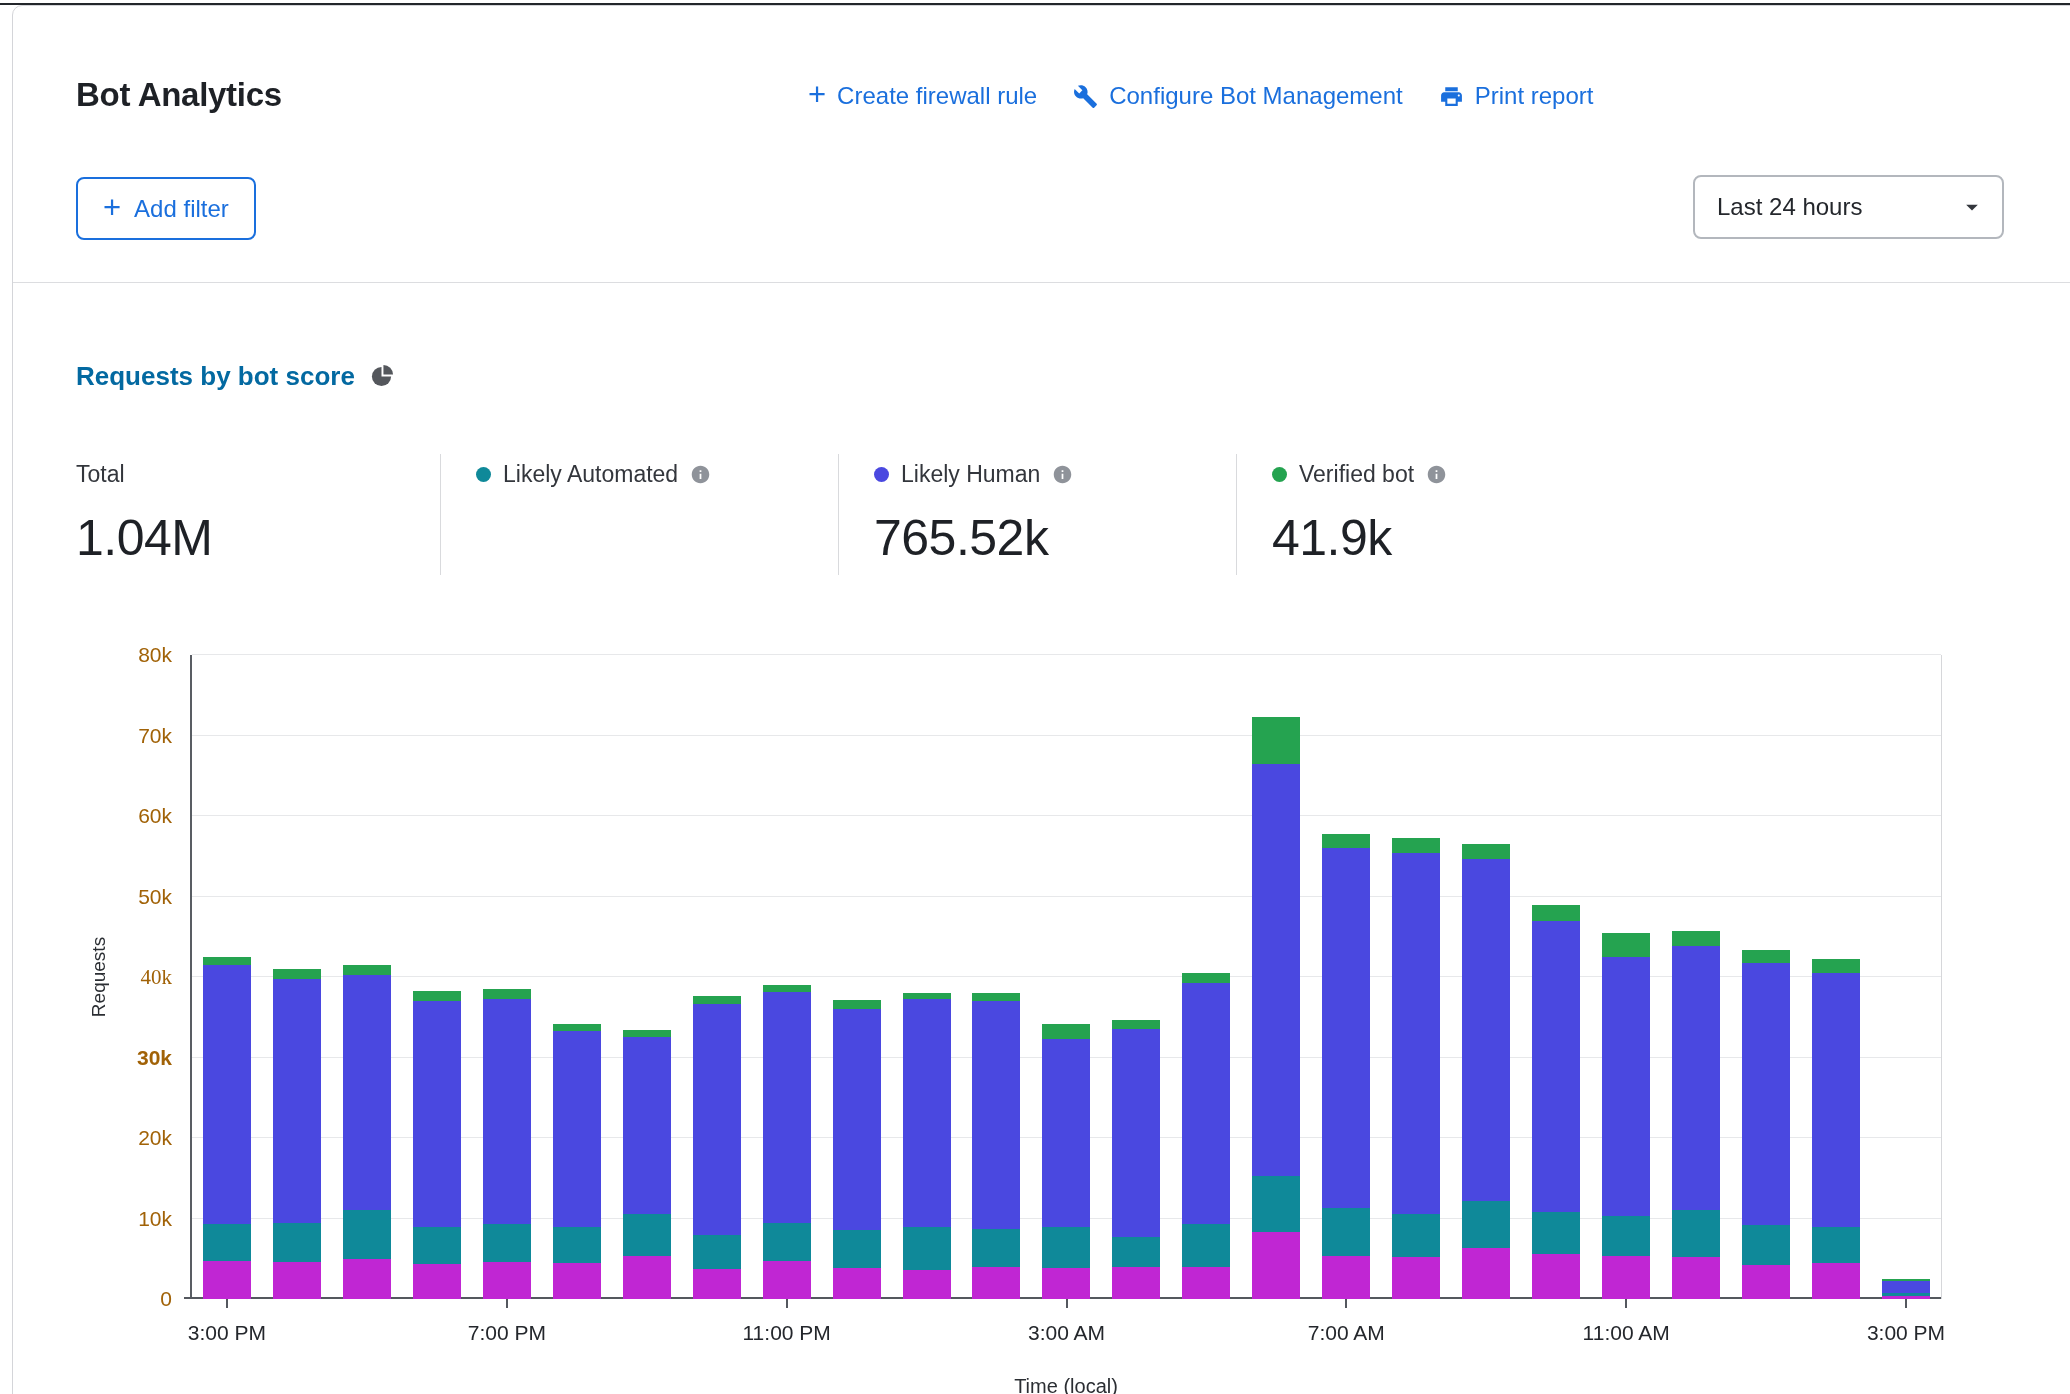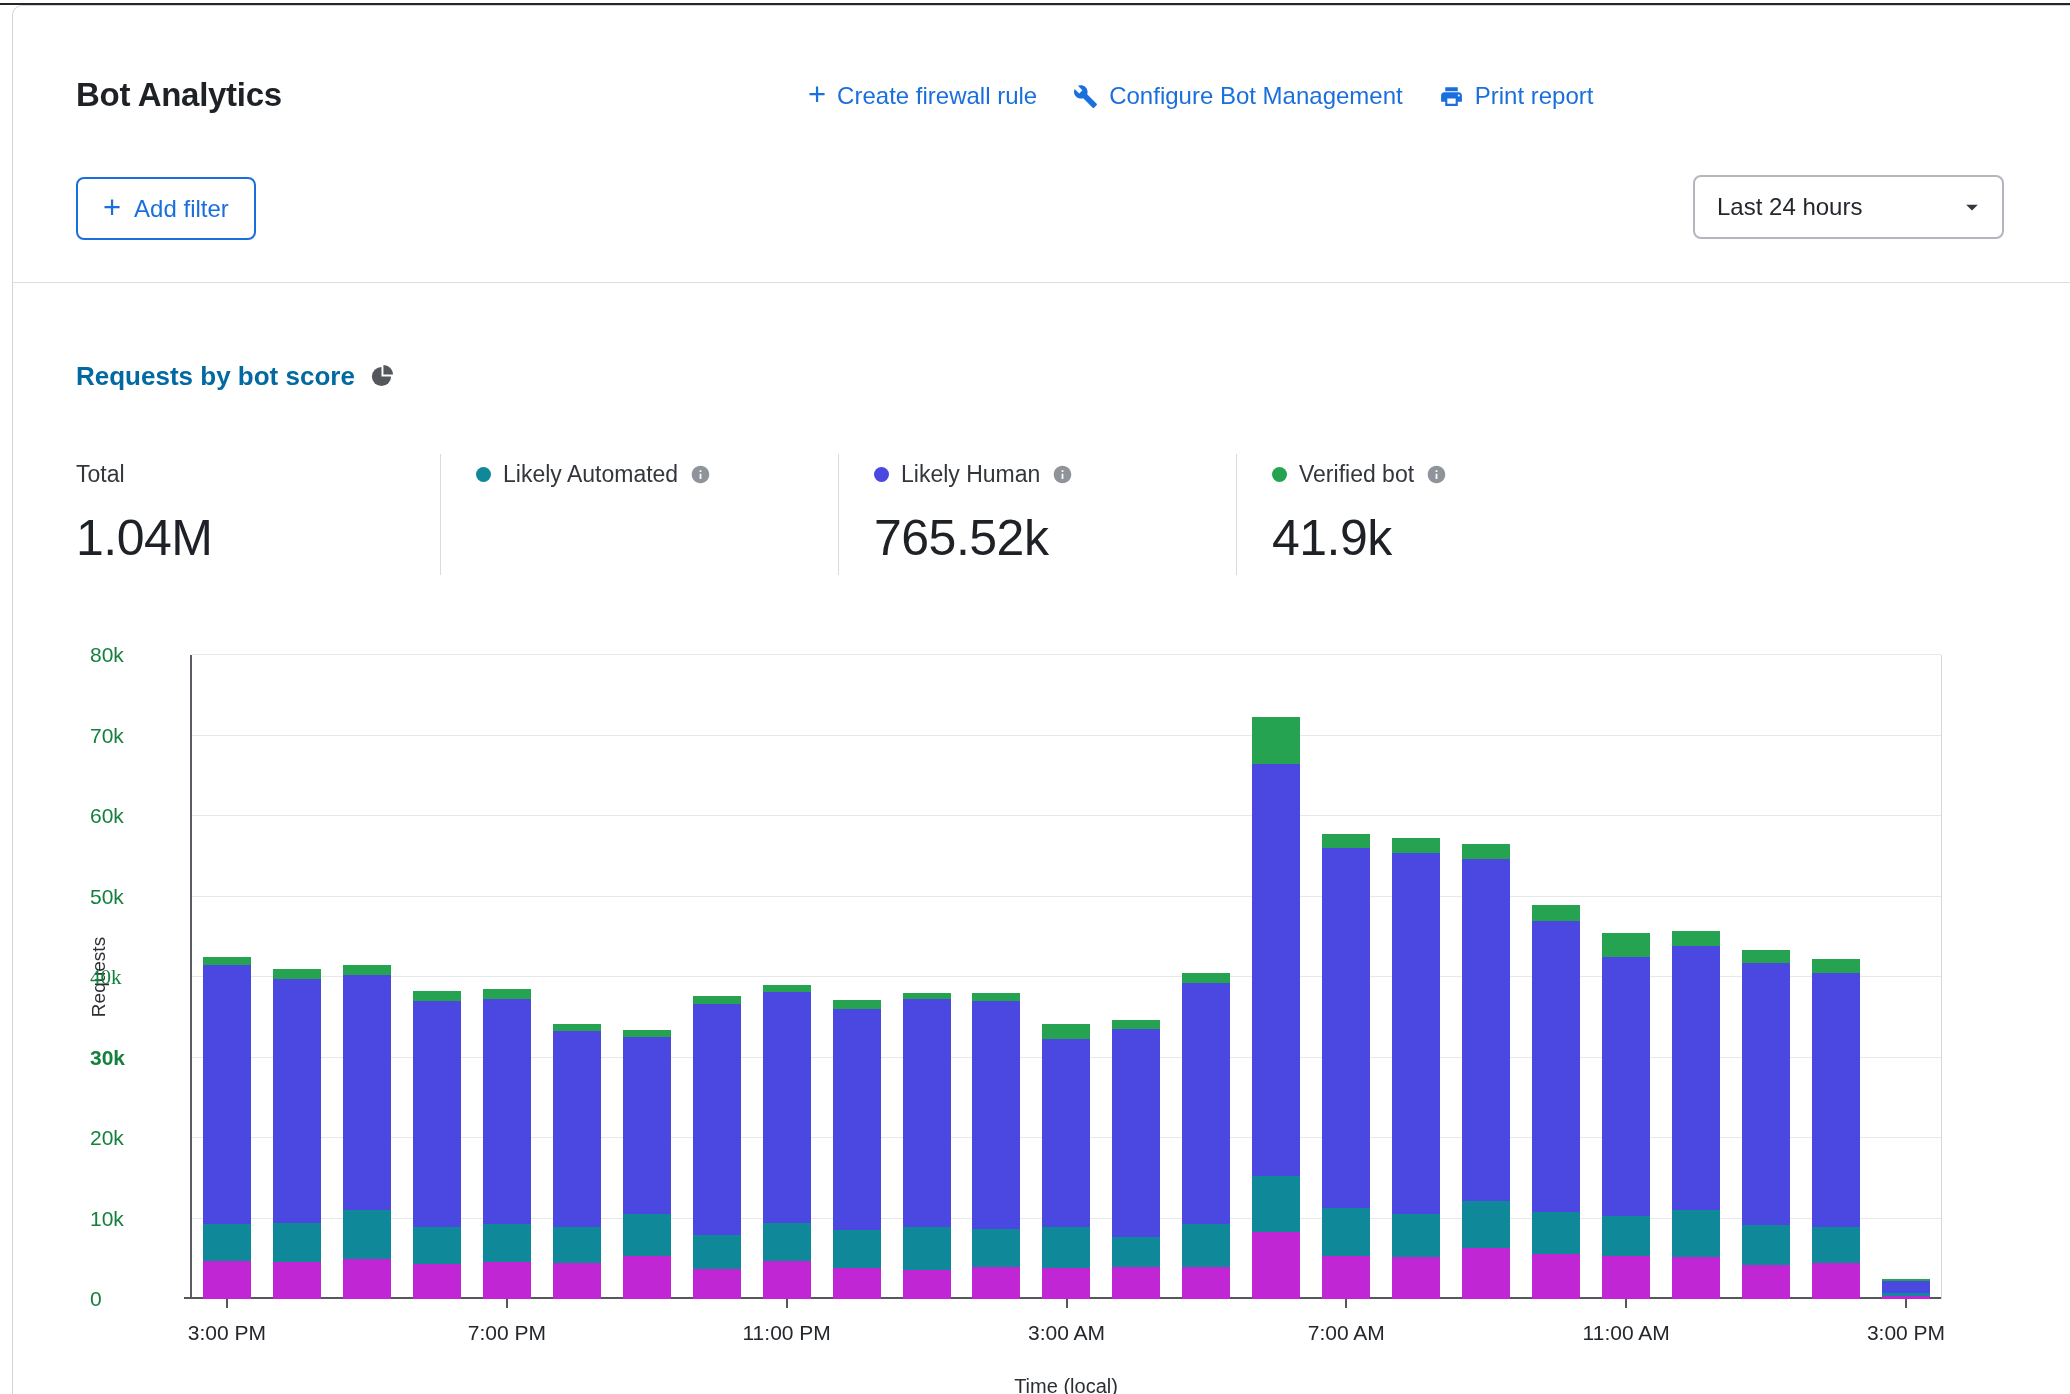--- a/index.html
+++ b/index.html
@@ -49,21 +49,21 @@
   .stat-value { margin-top:21px; font-size:50px; font-weight:400; color:#1e2126; letter-spacing:-0.5px; }
   .info-icon { display:block; }
   
   .chart-wrap { position:relative; margin-top:56px; height:800px; }
   .plot {
     position:absolute; left:177px; top:24px; width:1752px; height:644px;
     border-left:2px solid #595d63; border-right:1px solid #d6d7da;
   }
   .gridline { position:absolute; left:0; right:0; height:0; border-top:1px solid #e7e8ea; }
   .gridline.baseline { border-top:2px solid #54585e; left:-8px; }
-  .ytick { position:absolute; left:-102px; width:82px; transform:translateY(50%); font-size:21px; color:#15803d; }
+  .ytick { position:absolute; left:-102px; width:82px; text-align:right; transform:translateY(50%); font-size:21px; color:#a16207; }
   .bars { position:absolute; left:0; top:0; width:100%; height:100%; display:flex; align-items:flex-end; }
   .slot { flex:1 1 0; display:flex; justify-content:center; }
   .bar { width:48px; display:flex; flex-direction:column-reverse; }
   .seg { width:100%; }
   .xtick { position:absolute; bottom:-46px; transform:translateX(-50%); font-size:21px; color:#24272c; white-space:nowrap; }
   .tickmark { position:absolute; bottom:-9px; width:2px; height:9px; background:#54585e; transform:translateX(-50%); }
   .axis-title-y { position:absolute; left:86px; top:346px; transform:translate(-50%,-50%) rotate(-90deg); font-size:19px; color:#2b2e33; white-space:nowrap; }
   .axis-title-x { position:absolute; left:1053px; top:744px; transform:translateX(-50%); font-size:20px; color:#2b2e33; }
 </style>
 </head>

